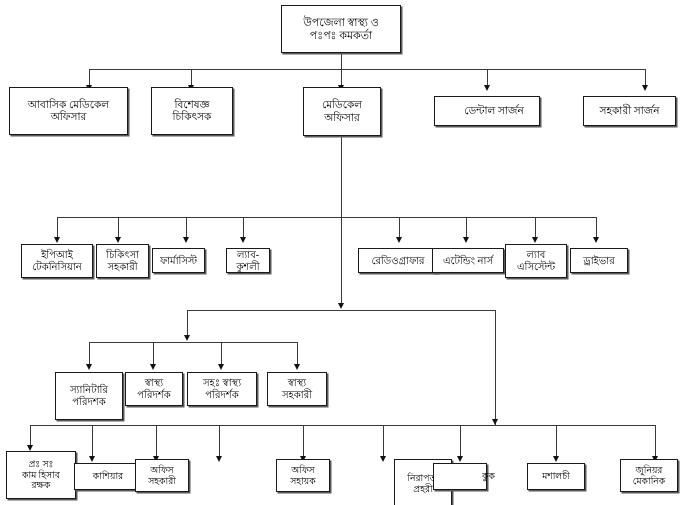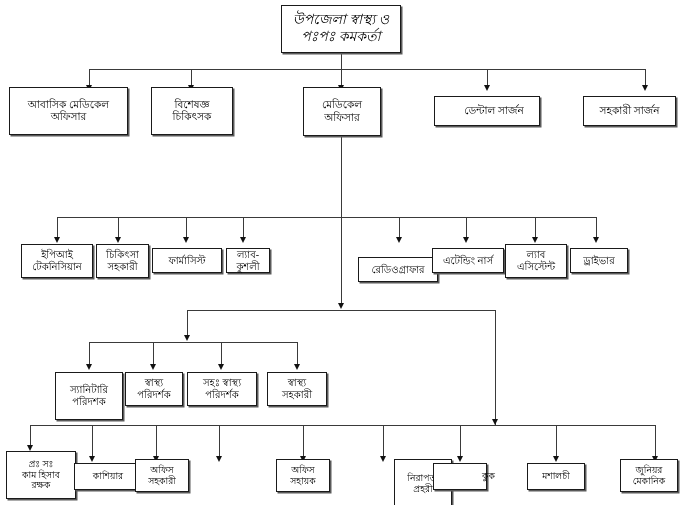--- a/index.html
+++ b/index.html
@@ -31,21 +31,21 @@
     line-height: 1.18;
     font-size: 10.5px;
     padding: 1px 2px;
     z-index: 3;
   }
   .node span {
     display: block;
     width: 100%;
     white-space: pre-line;
   }
-  .node.root { font-size: 14px; font-style: italic; }
+  .node.root { font-size: 11px; }
   .node.lvl2 { font-size: 10.5px; }
   .node.small { font-size: 10px; }
   .node.tiny { font-size: 9.2px; }
 
   
   .vline {
     position: absolute;
     width: 1px;
     background: #3a3a3a;
     z-index: 1;
@@ -172,28 +172,28 @@
   </div>
 
   <div class="node small" style="left:21px; top:244px; width:72px; height:34px;">
     <span>ইপিআই
 টেকনিসিয়ান</span>
   </div>
   <div class="node small" style="left:96px; top:244px; width:53px; height:34px;">
     <span>চিকিৎসা
 সহকারী</span>
   </div>
-  <div class="node small" style="left:152px; top:248px; width:70px; height:25px;">
+  <div class="node small" style="left:152px; top:248px; width:53px; height:25px;">
     <span>ফার্মাসিস্ট</span>
   </div>
   <div class="node small" style="left:226px; top:248px; width:44px; height:25px;">
     <span>ল্যাব-কুশলী</span>
   </div>
 
-  <div class="node small" style="left:358px; top:248px; width:80px; height:25px;margin-top:9px;">
+  <div class="node small" style="left:358px; top:248px; width:80px; height:25px;">
     <span>রেডিওগ্রাফার</span>
   </div>
   <div class="node small" style="left:432px; top:248px; width:72px; height:25px;">
     <span>এটেন্ডিং নার্স</span>
   </div>
   <div class="node small" style="left:505px; top:244px; width:62px; height:34px;">
     <span>ল্যাব
 এসিস্টেন্ট</span>
   </div>
   <div class="node small" style="left:570px; top:248px; width:58px; height:25px;">

